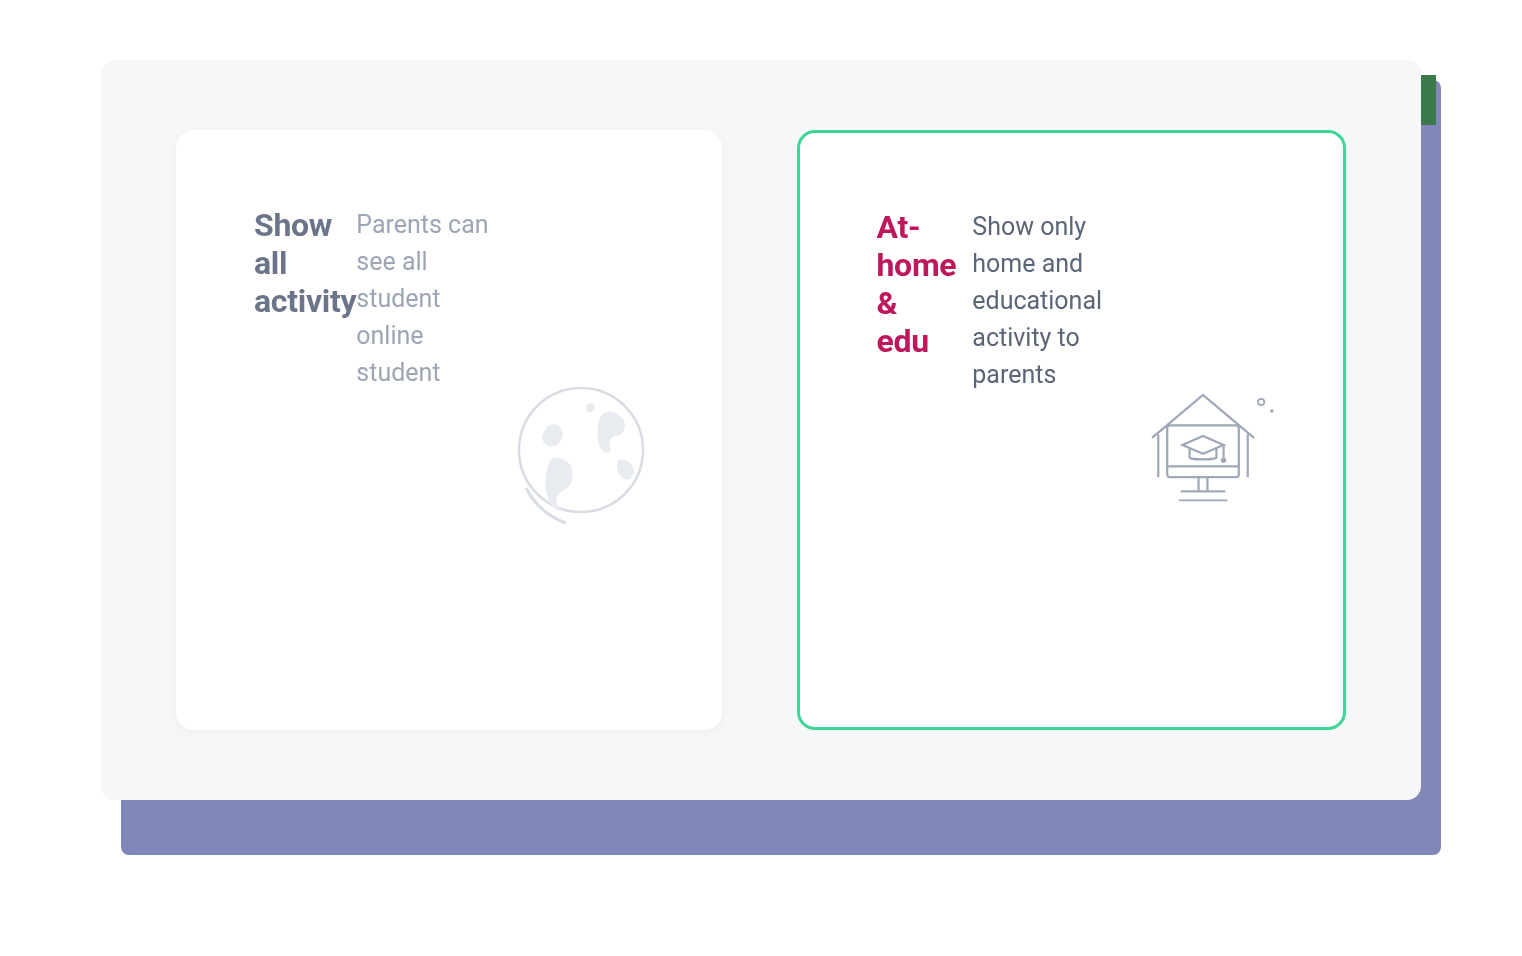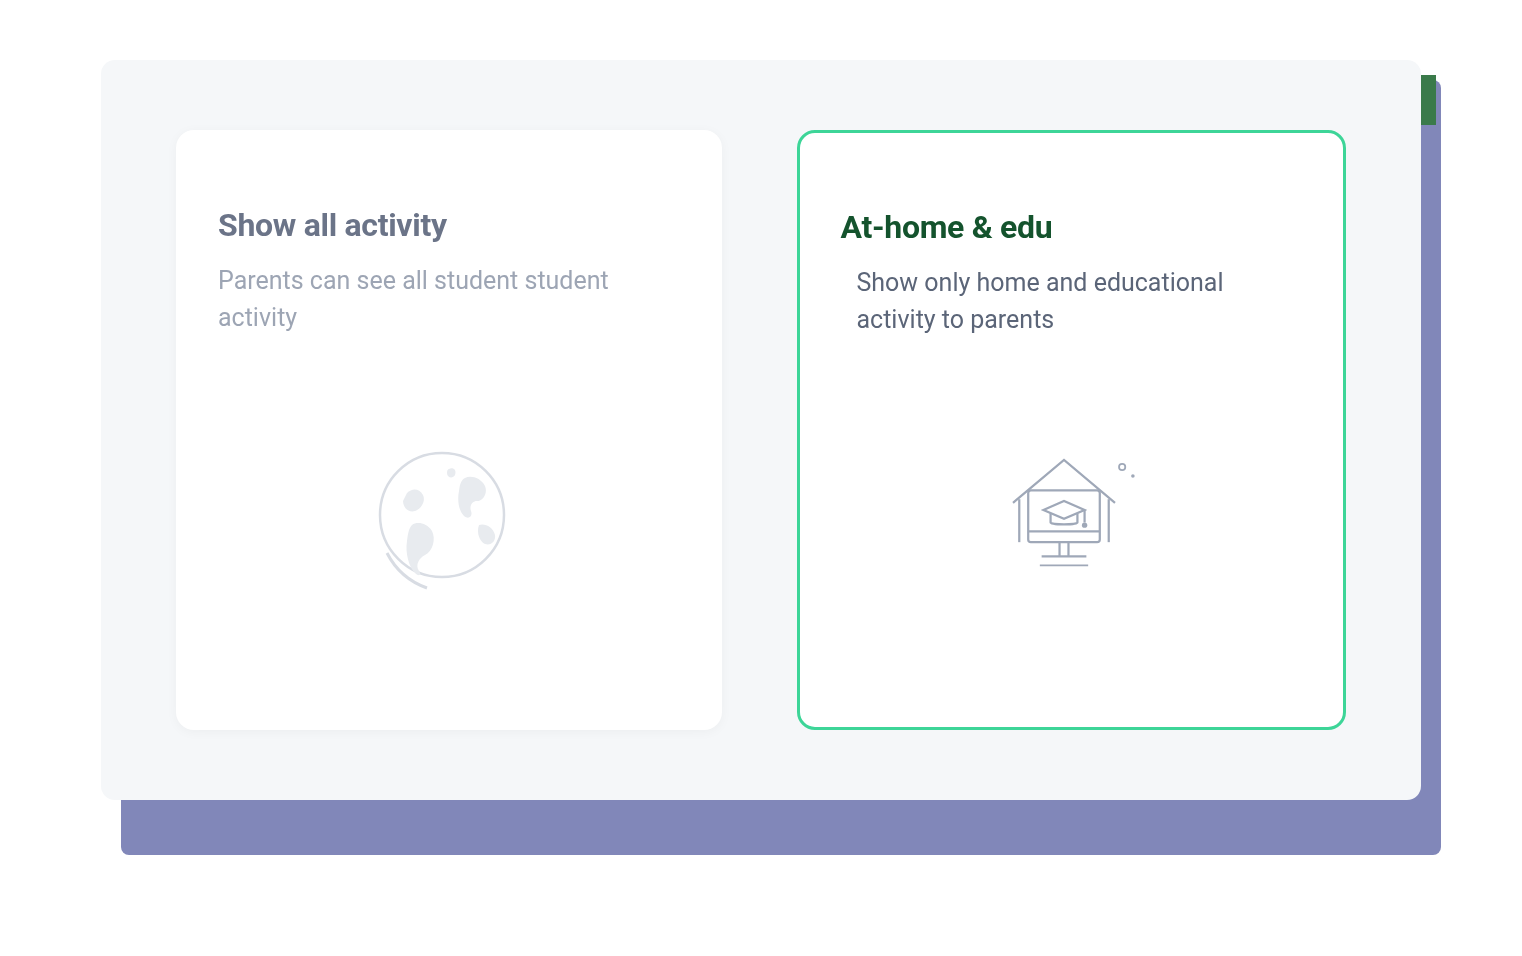--- a/index.html
+++ b/index.html
@@ -51,23 +51,23 @@
       padding: 70px 75px;
       display: flex;
       gap: 75px;
       z-index: 1;
     }
     
     .card {
       flex: 1;
       background: #ffffff;
       border-radius: 18px;
-      padding: 75px 55px 50px 41px;
+      padding: 75px 55px 50px 77px;
       display: flex;
-      flex-direction: column;
+      flex-direction: row;
       cursor: pointer;
     }
     
     .card-unselected {
       box-shadow: 0 2px 12px rgba(0,0,0,0.04);
       border: 1px solid transparent;
     }
     
     .card-selected {
       border: 3px solid #3dd598;
@@ -78,21 +78,21 @@
       font-weight: 700;
       margin-bottom: 18px;
       letter-spacing: -0.3px;
     }
     
     .card-unselected .card-title {
       color: #6b7488;
     }
     
     .card-selected .card-title {
-      color: #14532d;
+      color: #be185d;
     }
     
     .card-desc {
       font-size: 25px;
       line-height: 1.48;
       font-weight: 400;
     }
     
     .card-unselected .card-desc {
       color: #9da5b4;
@@ -120,21 +120,21 @@
 <body>
 
 <div class="outer-wrap">
   <div class="shadow-box"></div>
   <div class="green-accent"></div>
 
   <div class="panel">
 
     <div class="card card-unselected">
       <div class="card-title">Show all activity</div>
-      <div class="card-desc">Parents can see all student student activity</div>
+      <div class="card-desc">Parents can see all student online student</div>
       <div class="icon-area">
         <svg viewBox="0 0 170 170" fill="none" stroke="#d8dce3" stroke-width="2.5">
           <circle cx="85" cy="82" r="62" fill="none"></circle>
           <path d="M 30 120 A 72 72 0 0 0 70 155" stroke-width="3"></path>
           <path d="M 50 60 C 55 55, 62 55, 66 62 C 69 68, 64 76, 58 78 C 52 80, 46 75, 46 68 Z" fill="#e8ebef" stroke="none"></path>
           <path d="M 55 92 C 60 88, 70 90, 75 98 C 79 106, 76 118, 68 122 C 62 125, 58 132, 62 138 C 65 142, 62 144, 58 140 C 52 134, 48 120, 50 108 C 51 100, 52 95, 55 92 Z" fill="#e8ebef" stroke="none"></path>
           <path d="M 108 45 C 114 42, 124 45, 128 53 C 131 60, 126 68, 120 68 C 116 68, 112 72, 114 78 C 116 83, 112 87, 107 83 C 102 78, 100 68, 102 58 C 103 51, 104 47, 108 45 Z" fill="#e8ebef" stroke="none"></path>
           <path d="M 122 92 C 128 90, 136 94, 138 102 C 139 108, 134 113, 128 111 C 123 109, 119 100, 122 92 Z" fill="#e8ebef" stroke="none"></path>
           <path d="M 92 36 C 96 34, 100 37, 98 42 C 96 46, 90 45, 90 40 C 90 37, 91 36, 92 36 Z" fill="#e8ebef" stroke="none"></path>
         </svg>

